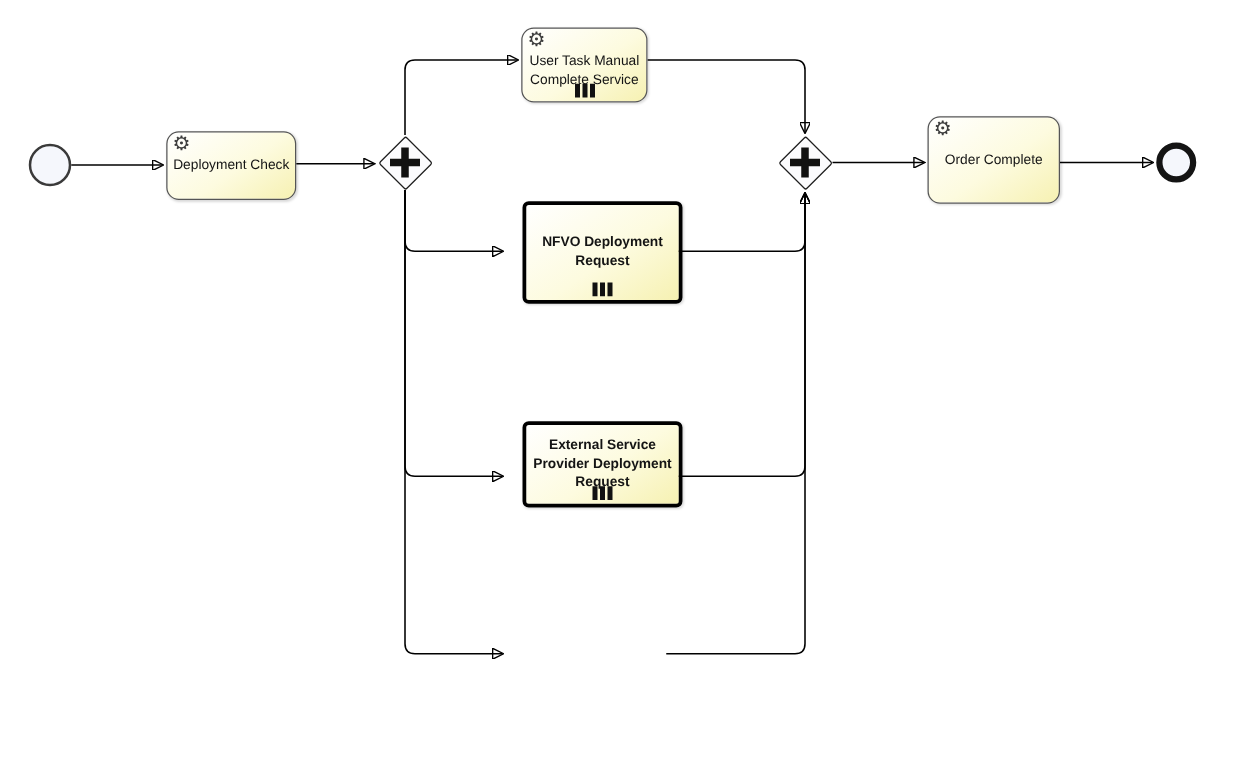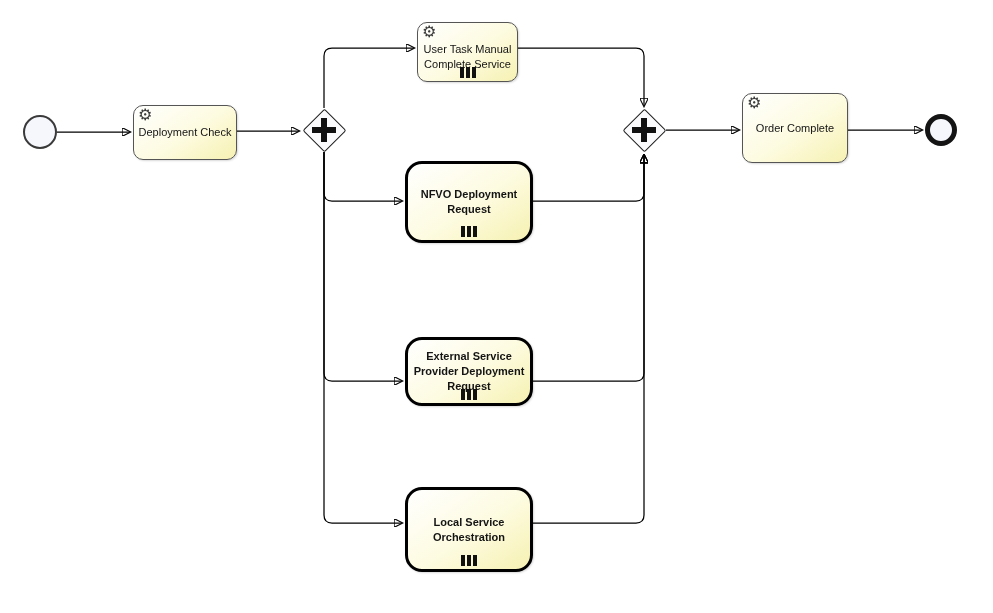--- a/index.html
+++ b/index.html
@@ -23,22 +23,23 @@
   .task{
     border:1.2px solid var(--task-border);
     border-radius:10px;
     background:linear-gradient(145deg,var(--task-fill-top) 0%,var(--task-fill-mid) 55%,var(--task-fill-bottom) 100%);
     display:flex;align-items:center;justify-content:center;
     font-size:11px;color:var(--ink);text-align:center;
     box-shadow:1px 1px 2px rgba(0,0,0,0.15);
   }
   .call-activity{
     border:3px solid var(--call-border);
-    border-radius:17px;
+    border-radius:5px;
     font-weight:bold;
+    margin-left:13px;
   }
   .label{white-space:pre-line;line-height:1.35;padding:0 2px;}
   .gear{
     position:absolute;top:0px;left:4px;
     font-family:"DejaVu Sans", sans-serif;
     font-size:16px;line-height:1.15;color:#3d3d3d;font-weight:normal;
   }
   .mi-marker{position:absolute;bottom:3px;left:50%;transform:translateX(-50%);display:flex;gap:2px;}
   .mi-marker i{display:block;width:4px;height:11px;background:#111;}
   .event{border-radius:50%;background:var(--event-fill);}
@@ -116,29 +117,20 @@
     <span class="label">External Service
 Provider Deployment
 Request</span>
     <span class="mi-marker">
         <i></i>
         <i></i>
         <i></i>
       </span>
   </div>
 
-  <div class="node task call-activity" style="left:405px;top:487px;width:128px;height:85px;">
-    <span class="label">Local Service
-Orchestration</span>
-    <span class="mi-marker">
-        <i></i>
-        <i></i>
-        <i></i>
-      </span>
-  </div>
 
   <div class="node gateway" style="left:622px;top:108px;">
     <span class="gw-diamond"></span>
     <span class="gw-plus-h"></span>
     <span class="gw-plus-v"></span>
   </div>
 
   <div class="node task" style="left:742px;top:93px;width:106px;height:70px;">
     <span class="gear">⚙</span>
     <span class="label">Order Complete</span>

